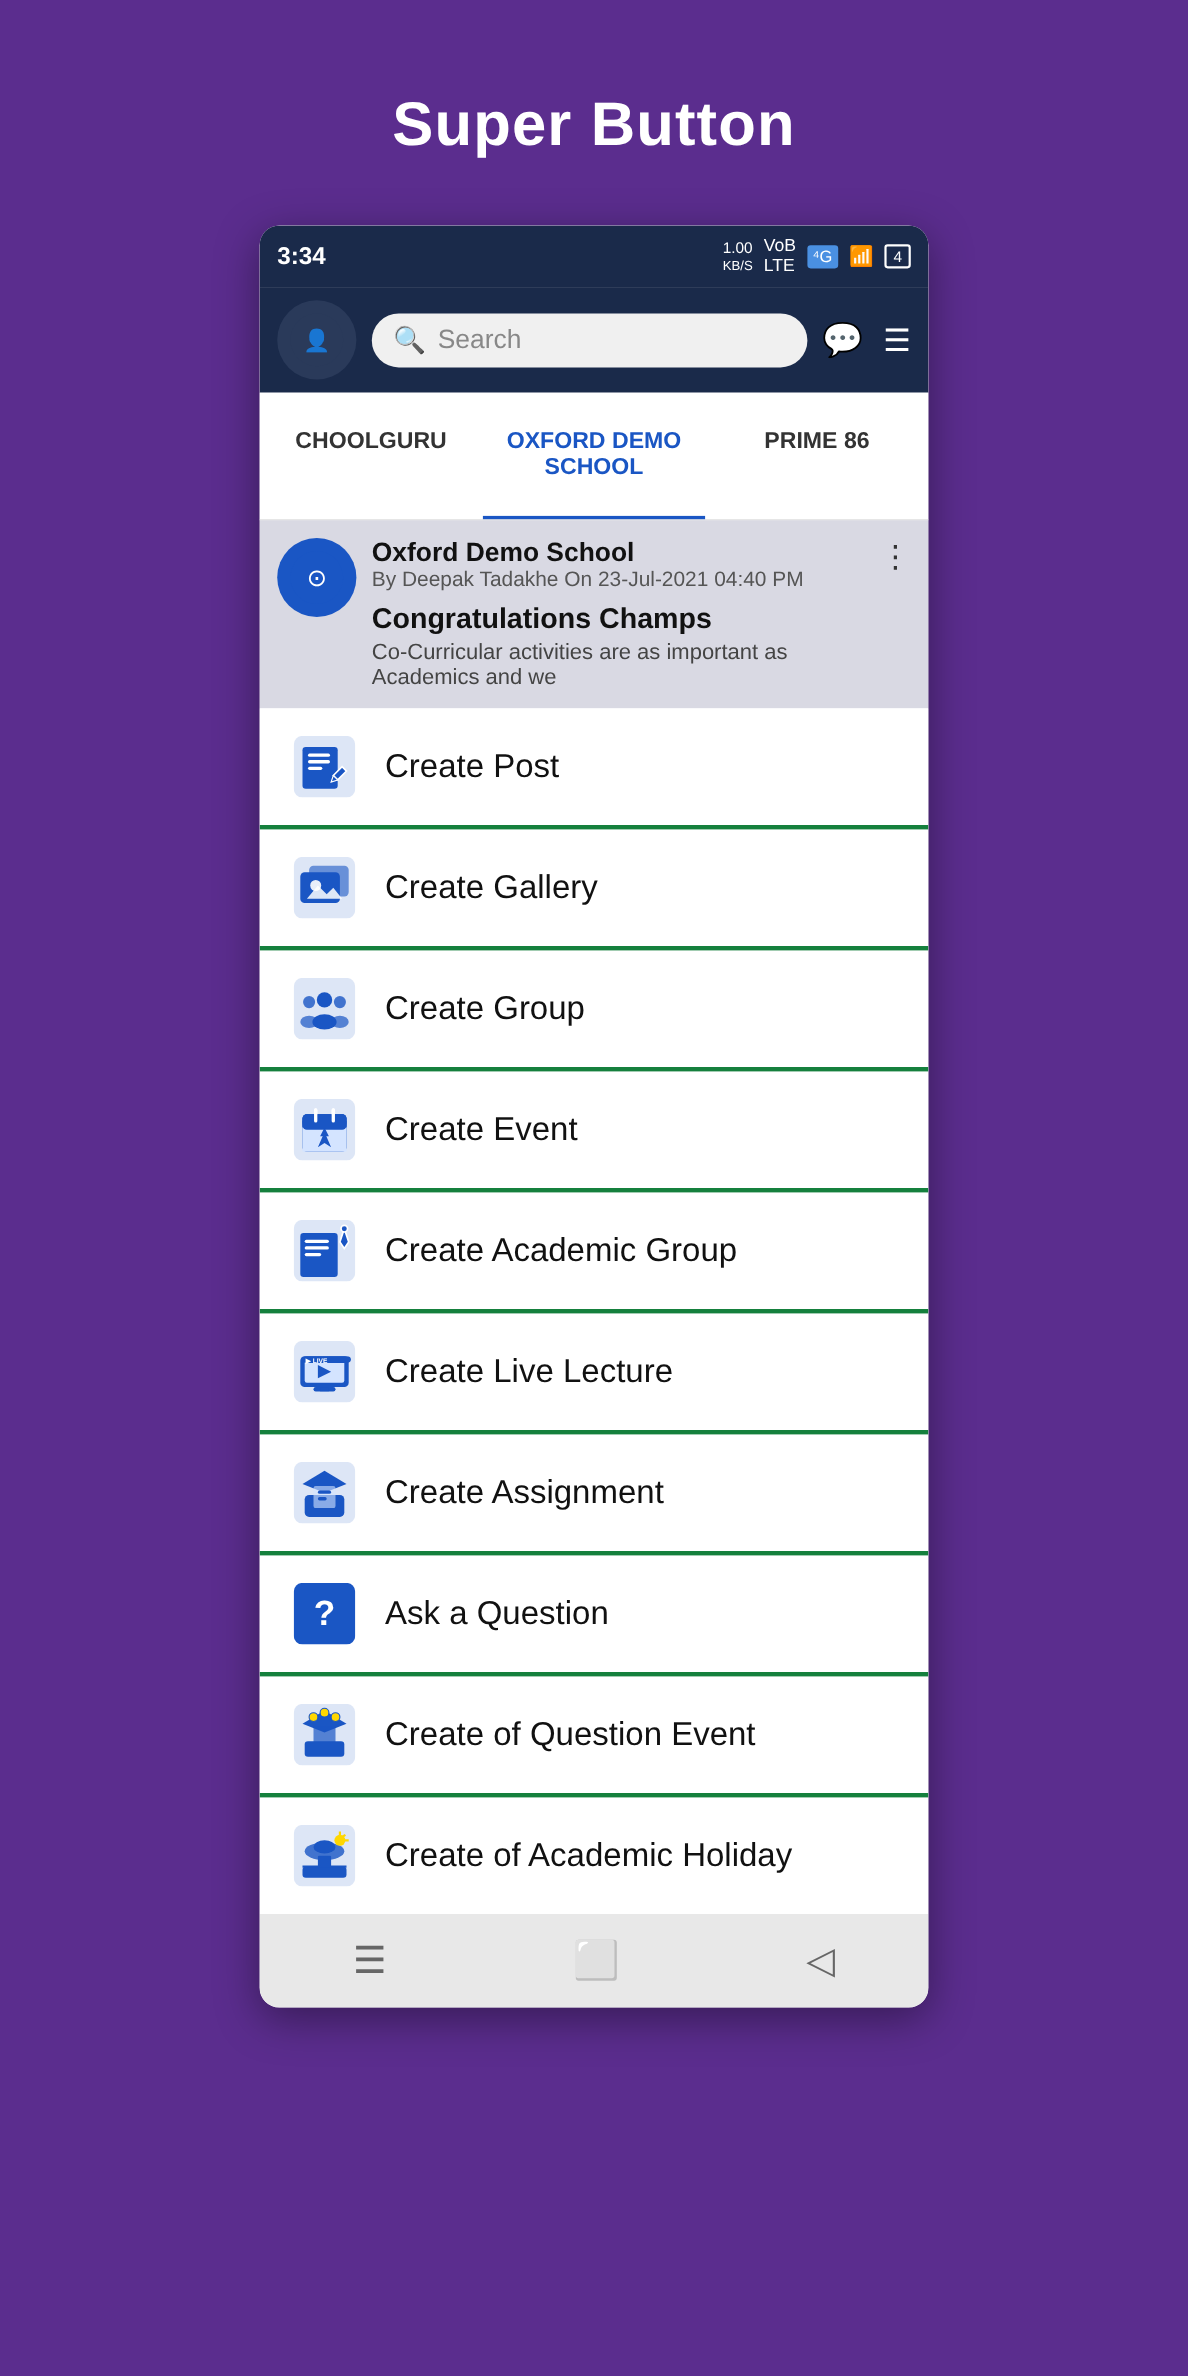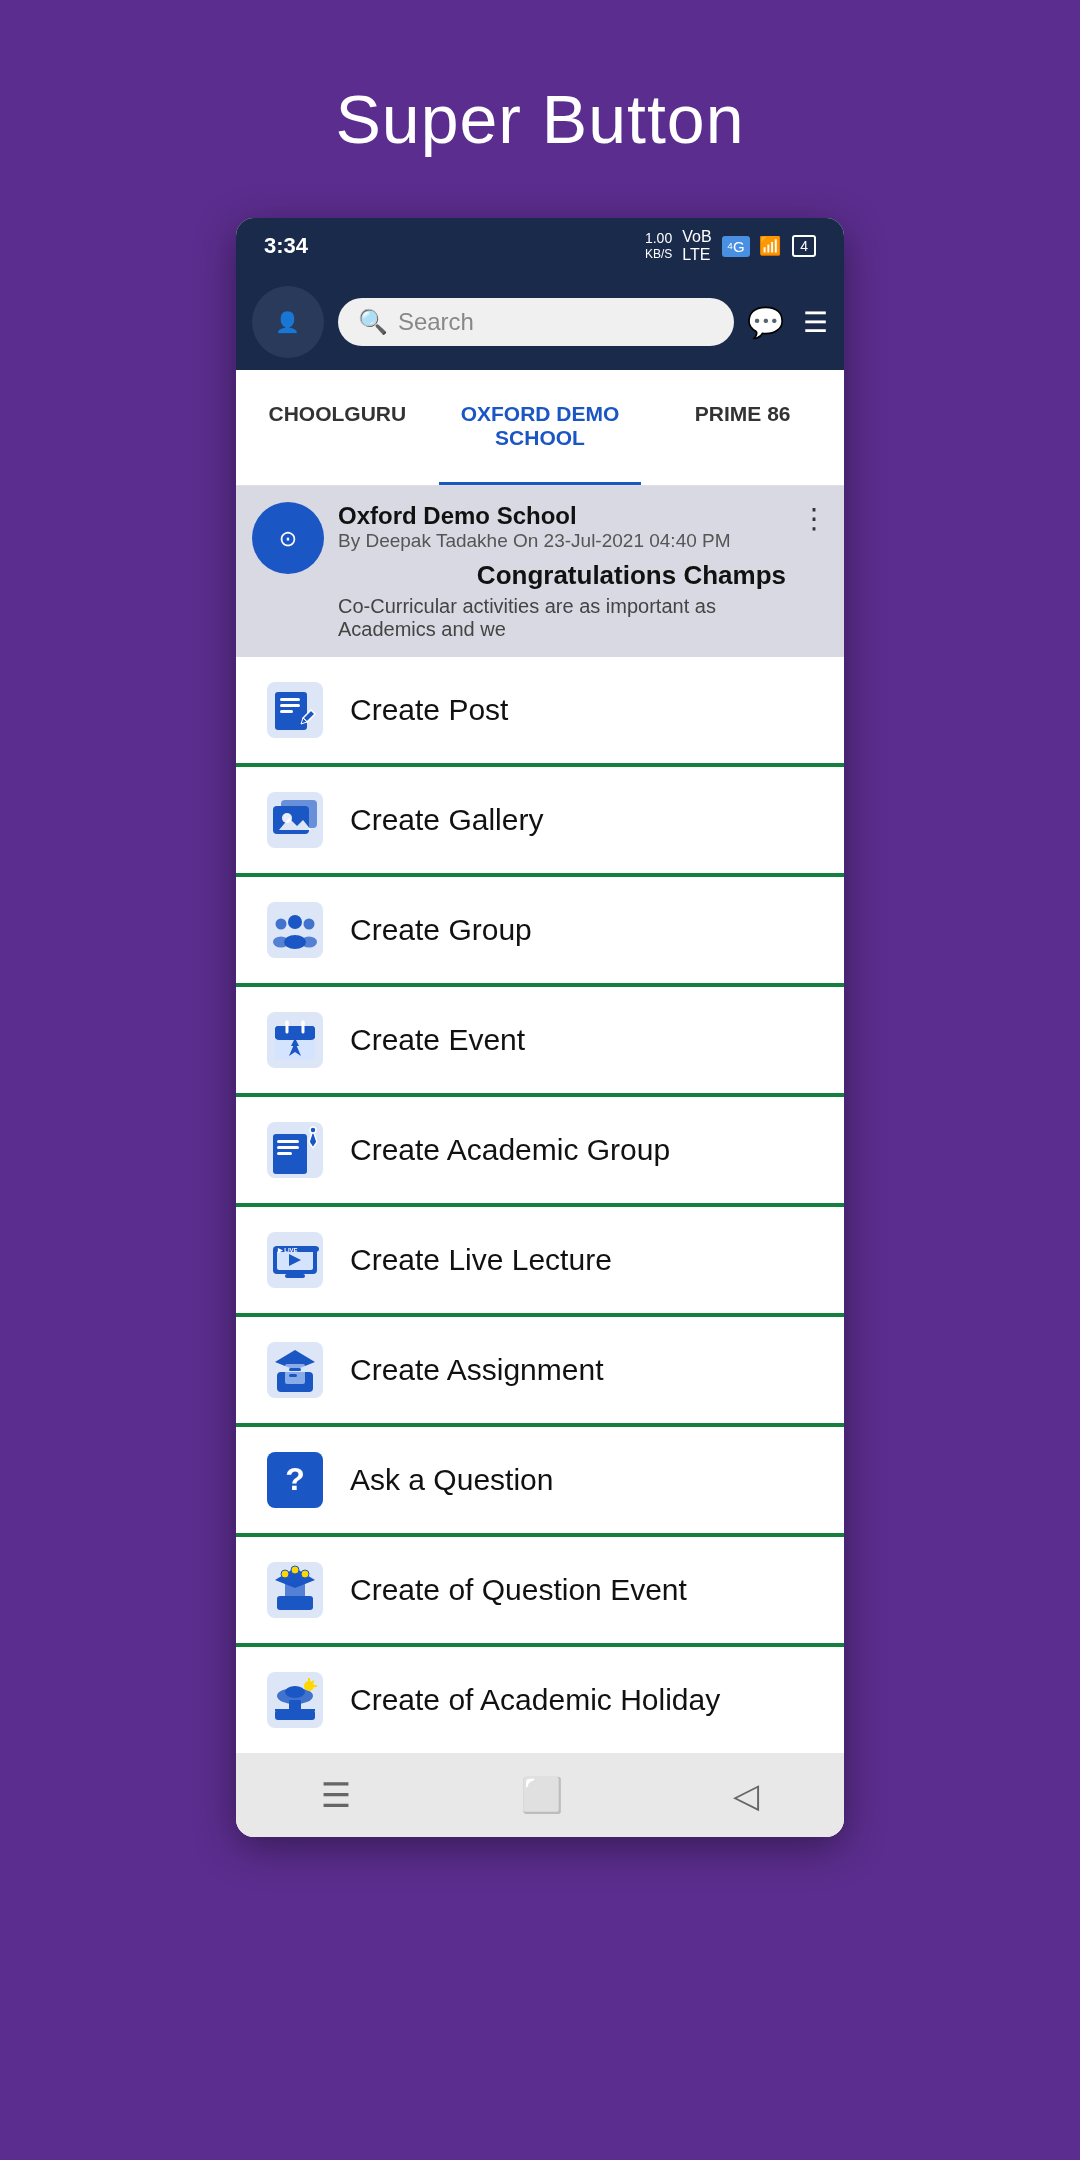--- a/index.html
+++ b/index.html
@@ -9,22 +9,22 @@
       background-color: #5b2d8e;
       font-family: 'Segoe UI', Arial, sans-serif;
       display: flex;
       flex-direction: column;
       align-items: center;
       overflow: hidden;
     }
 
     .page-title {
       color: white;
-      font-size: 68px;
-      font-weight: 400;
+      font-size: 56px;
+      font-weight: 700;
       margin-top: 80px;
       margin-bottom: 60px;
       letter-spacing: 1px;
     }
 
     .phone-frame {
       width: 608px;
       background: #fff;
       border-radius: 18px;
       overflow: hidden;
@@ -33,21 +33,21 @@
       flex-direction: column;
     }
 
     
     .status-bar {
       background: #1a2a4a;
       color: white;
       display: flex;
       justify-content: space-between;
       align-items: center;
-      padding: 10px 28px;
+      padding: 10px 16px;
       font-size: 22px;
     }
     .status-left { font-weight: 600; }
     .status-right {
       display: flex;
       align-items: center;
       gap: 10px;
       font-size: 18px;
     }
 
@@ -143,21 +143,20 @@
     .feed-meta {
       font-size: 19px;
       color: #555;
       margin-bottom: 8px;
     }
     .feed-post-title {
       font-size: 26px;
       font-weight: 700;
       color: #111;
       margin-bottom: 4px;
-      text-align: right;
     }
     .feed-post-body {
       font-size: 20px;
       color: #444;
     }
     .feed-more-icon {
       font-size: 28px;
       color: #333;
       cursor: pointer;
     }

